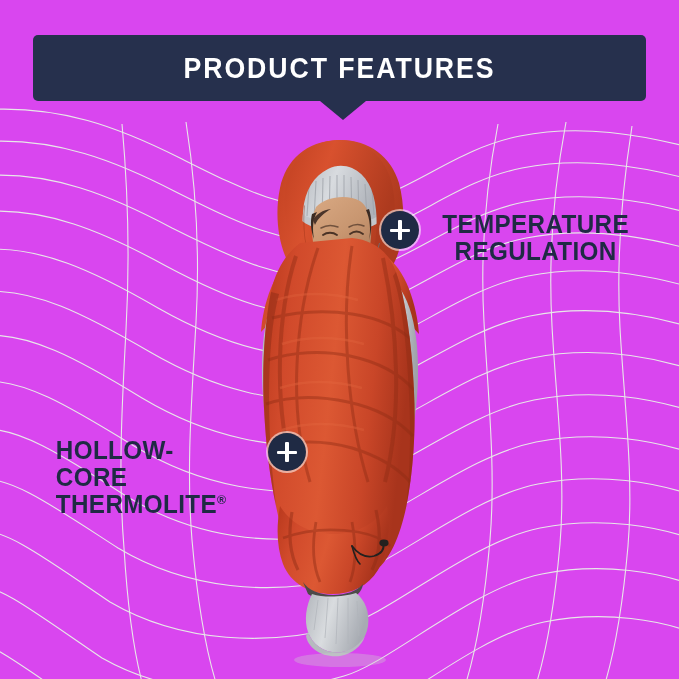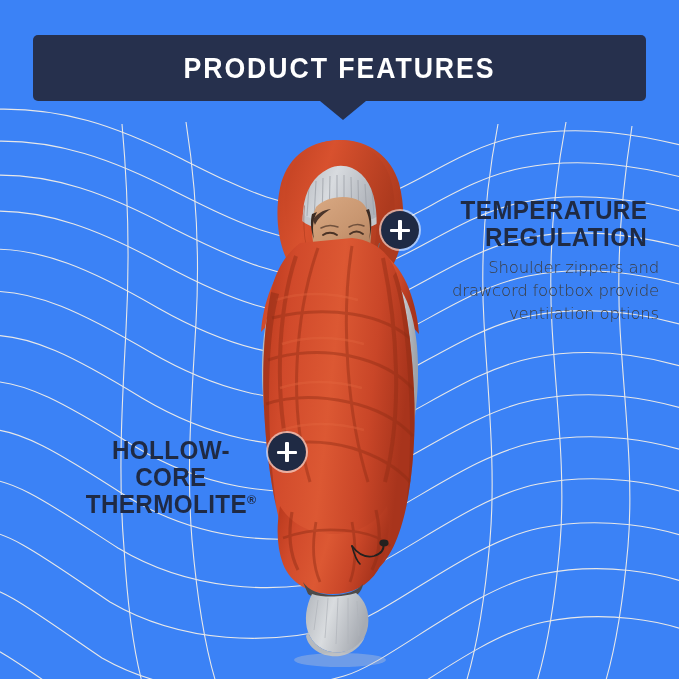--- a/index.html
+++ b/index.html
@@ -10,21 +10,21 @@
   }
   body {
     font-family: "Liberation Sans", sans-serif;
     -webkit-font-smoothing: antialiased;
   }
 
   #canvas {
     position: relative;
     width: 679px;
     height: 679px;
-    background: #3b82f6;
+    background: #d946ef;
     overflow: hidden;
   }
 
   
   #topo {
     position: absolute;
     inset: 0;
     width: 679px;
     height: 679px;
     pointer-events: none;
@@ -111,31 +111,31 @@
     font-family: "DejaVu Sans", sans-serif;
     font-weight: 300;
     font-size: 16.5px;
     line-height: 23px;
     letter-spacing: -0.2px;
     margin: 0;
   }
 
   #callout-temperature {
     left: 424px;
-    top: 197px;
+    top: 211px;
     width: 235px;
-    text-align: right;
+    text-align: center;
   }
   #callout-temperature .callout-heading { transform-origin: left center; }
 
   #callout-thermolite {
-    left: 68px;
+    left: 46px;
     top: 437px;
     width: 196px;
-    text-align: center;
+    text-align: left;
   }
   #callout-thermolite .callout-heading { transform-origin: right center; }
 
   
   .plus-badge {
     position: absolute;
     width: 38px;
     height: 38px;
     border-radius: 50%;
     background: #1f2a44;
@@ -375,21 +375,20 @@
     <ellipse cx="340" cy="660" rx="46" ry="7" fill="#cfcfcf" opacity="0.35"></ellipse>
   </svg>
 
   <div class="plus-badge" id="badge-temperature">
     <span class="bar-h"></span>
     <span class="bar-v"></span>
   </div>
 
   <div class="callout" id="callout-temperature">
     <h2 class="callout-heading">TEMPERATURE REGULATION</h2>
-    <p class="callout-body">Shoulder zippers and drawcord footbox provide ventilation options</p>
   </div>
 
   <div class="plus-badge" id="badge-thermolite">
     <span class="bar-h"></span>
     <span class="bar-v"></span>
   </div>
 
   <div class="callout" id="callout-thermolite">
     <h2 class="callout-heading"><span>HOLLOW-CORE</span><br><span>THERMOLITE</span><span class="reg">®</span></h2>
   </div>

